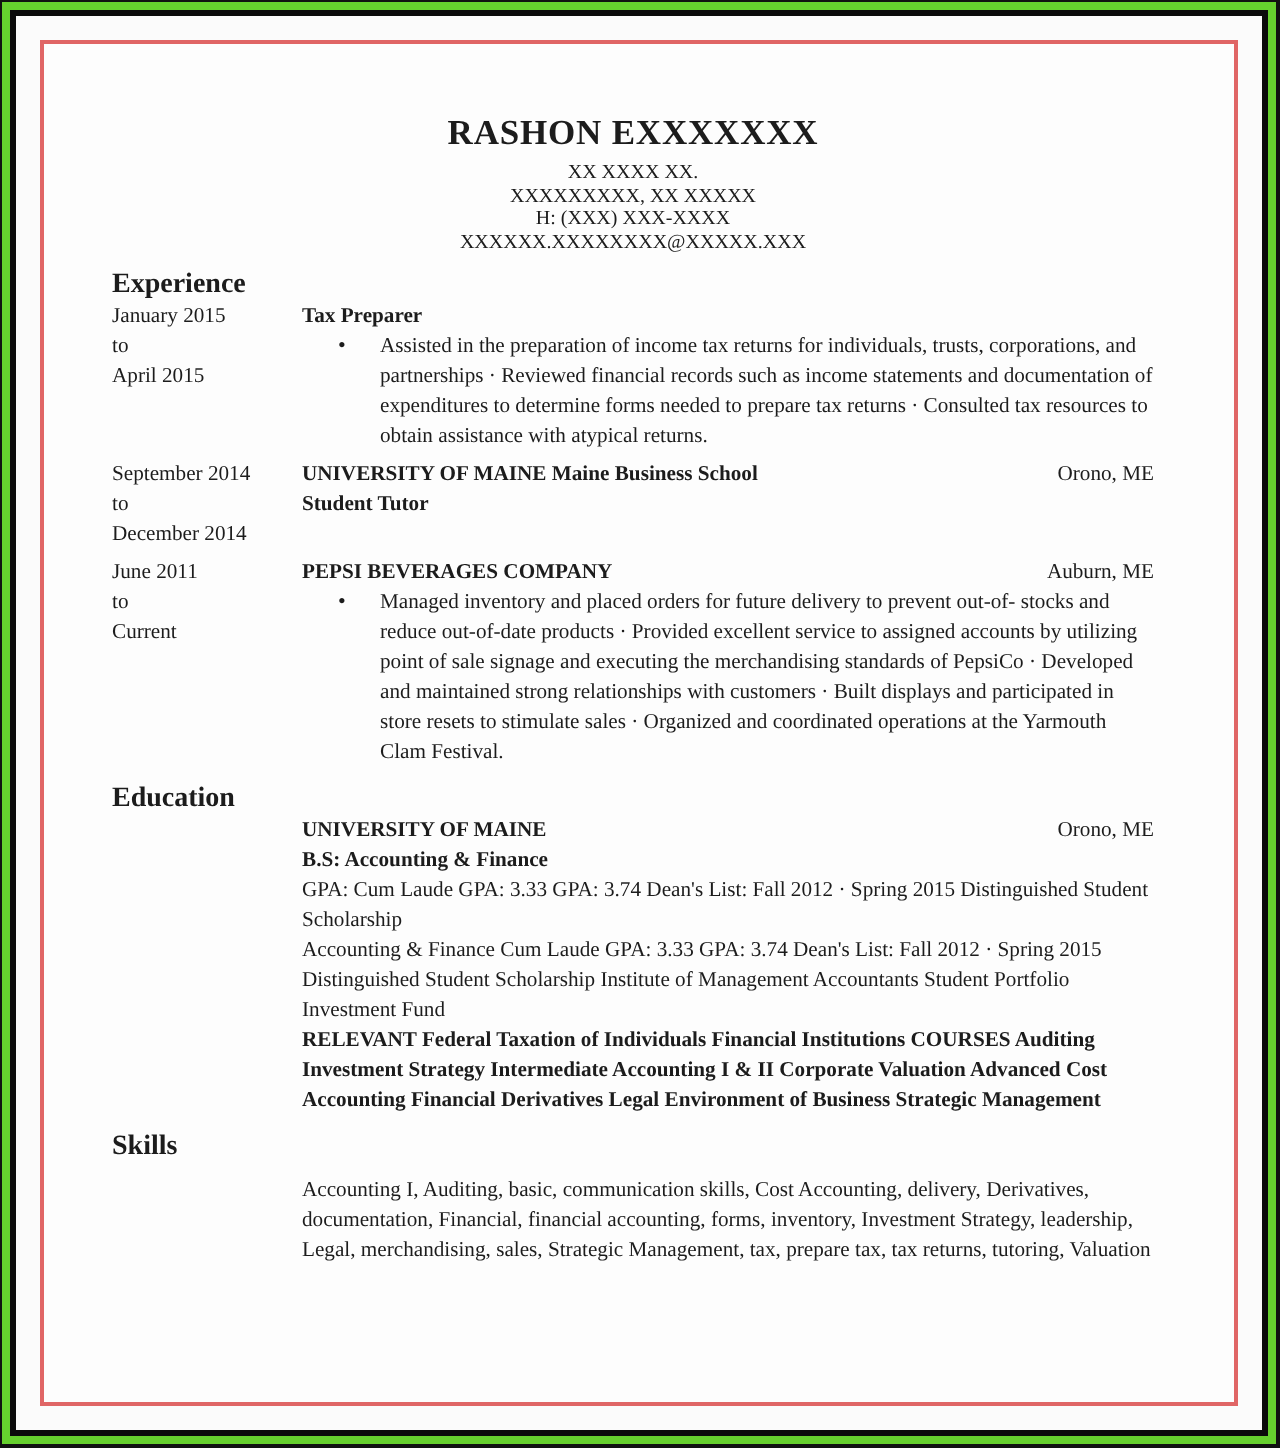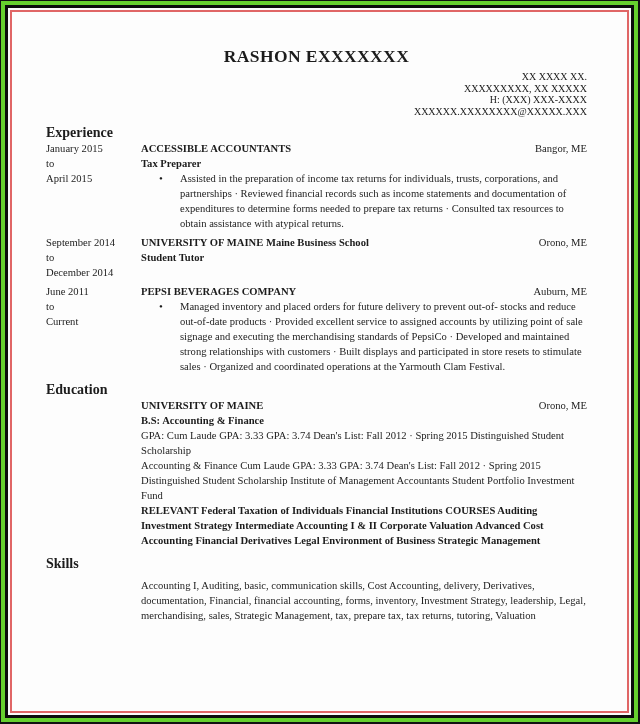--- a/index.html
+++ b/index.html
@@ -5,42 +5,42 @@
   html, body { margin: 0; padding: 0; background: #e9e9e9; }
   * { box-sizing: border-box; }
 
   .frame-outer {
     width: 640px; height: 724px;
     background: #111111;
     padding: 1px 2px 2px 1px;
   }
   .frame-green  { width: 100%; height: 100%; background: #66d02e; padding: 4px; }
   .frame-black  { width: 100%; height: 100%; background: #0b0b0b; padding: 3px; }
-  .frame-white  { width: 100%; height: 100%; background: #fbfbfb; padding: 2px; }
+  .frame-white  { width: 100%; height: 100%; background: #fbfbfb; padding: 12px; }
   .frame-red    { width: 100%; height: 100%; border: 2px solid #e06666; background: #fdfdfd; overflow: hidden; }
 
   .content {
     width: 100%; height: 100%;
     padding: 28px 40px 0 34px;
     font-family: "Liberation Serif", serif;
     font-size: 10.6px;
     line-height: 15px;
     color: #1c1c1c;
     overflow: hidden;
   }
 
   .resume-name {
     text-align: center;
     font-size: 17.5px;
     font-weight: bold;
     letter-spacing: 0.4px;
     line-height: 21px;
     margin-top: 6px;
   }
-  .contact-block { text-align: right; margin-top: 4px; }
+  .contact-block { text-align: center; margin-top: 4px; }
   .contact-line  { font-size: 10px; line-height: 11.5px; }
 
   .section-heading {
     font-weight: bold;
     font-size: 14px;
     line-height: 14px;
     margin-top: 9px;
     margin-bottom: 1px;
   }
 
@@ -92,24 +92,20 @@
 
        <div class="section-heading">Experience</div>
 
        <div class="entry">
          <div class="dates-col">
            <div>January 2015</div>
            <div>to</div>
            <div>April 2015</div>
          </div>
          <div class="main-col">
-           <div class="entry-head">
-             <span><span class="company">ACCESSIBLE ACCOUNTANTS</span><span class="company"></span></span>
-             <span class="location">Bangor, ME</span>
-           </div>
            <div class="job-title">Tax Preparer</div>
            <ul class="bullets">
              <li>Assisted in the preparation of income tax returns for individuals, trusts, corporations, and partnerships · Reviewed financial records such as income statements and documentation of expenditures to determine forms needed to prepare tax returns · Consulted tax resources to obtain assistance with atypical returns.</li>
            </ul>
          </div>
        </div>
 
        <div class="entry">
          <div class="dates-col">
            <div>September 2014</div>

